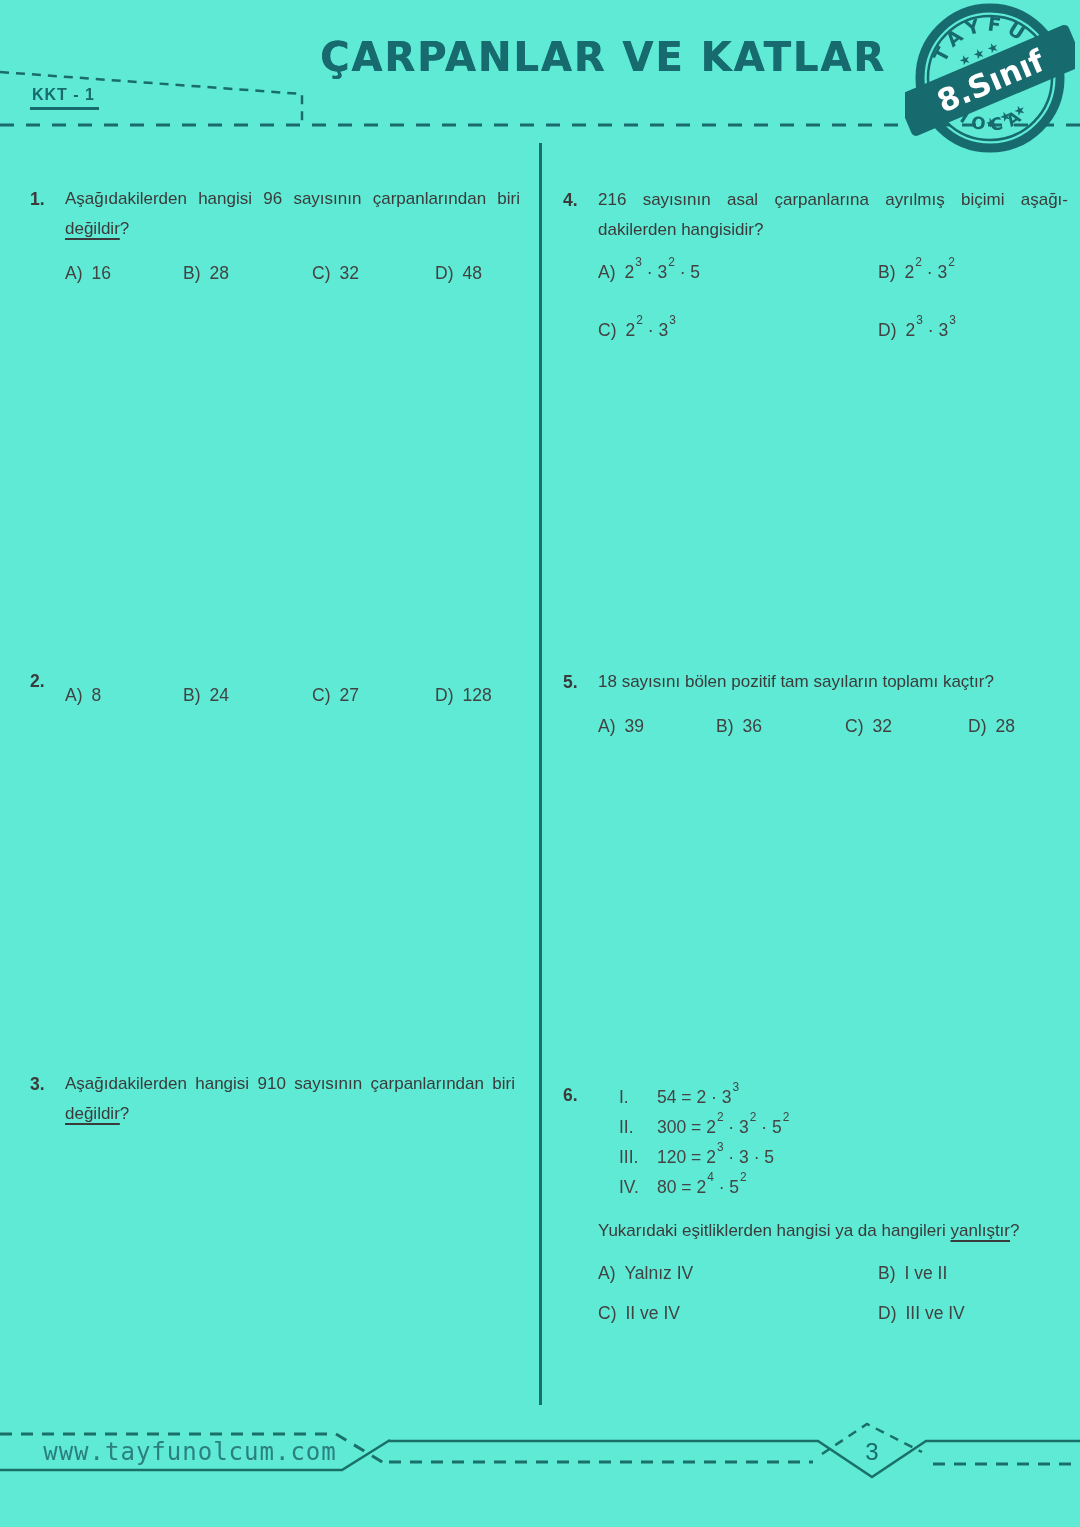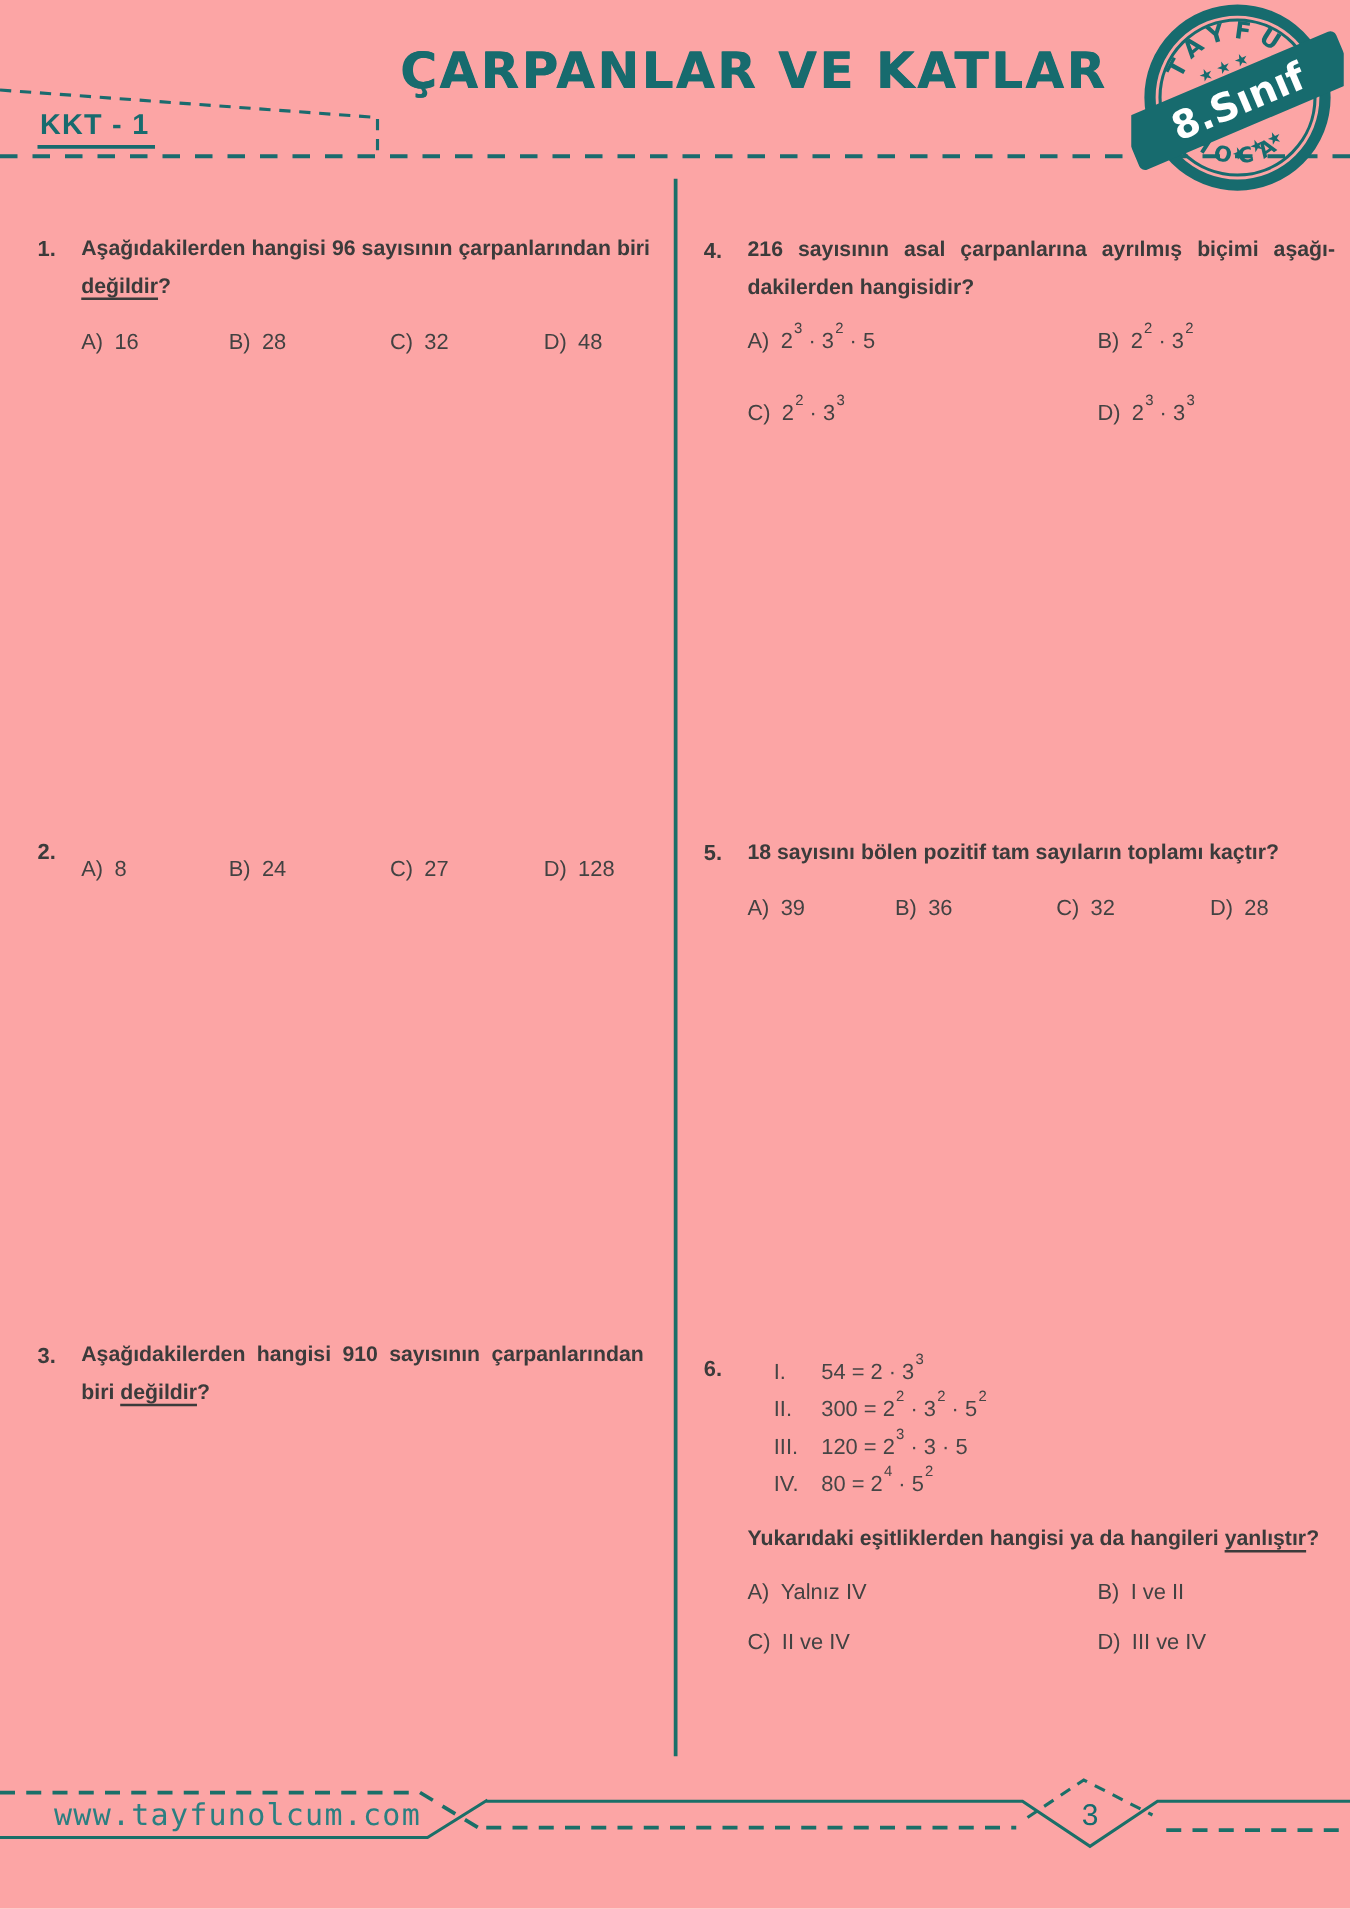--- a/index.html
+++ b/index.html
@@ -1,37 +1,37 @@
 <!DOCTYPE html>
 <html><head>
 <meta charset="utf-8">
 <style>
   html,body{margin:0;padding:0;background:#ffffff;}
   body{font-family:"Liberation Sans", sans-serif;}
-  .page{position:relative;width:1080px;height:1527px;background:#fca5a5;overflow:hidden;}
+  .page{position:relative;width:1080px;height:1527px;background:#5eead4;overflow:hidden;}
 
   
   .hdecor{position:absolute;left:0;top:0;width:1080px;height:140px;}
   .page-title{position:absolute;left:320px;top:34px;width:560px;margin:0;text-align:center;
     font-family:"DejaVu Sans", sans-serif;font-weight:700;font-size:40px;letter-spacing:2px;
     color:#176b6e;white-space:nowrap;text-shadow:0.5px 0 0 #176b6e;}
-  .test-label{position:absolute;left:30px;top:86px;font-size:23px;font-weight:700;color:#176b6e;
+  .test-label{position:absolute;left:30px;top:86px;font-size:16px;font-weight:700;color:#176b6e;
     border-bottom:3px solid #176b6e;padding:0 4px 3px 2px;letter-spacing:1px;}
   .stamp{position:absolute;left:905px;top:0;width:170px;height:160px;}
   .stamp-arc{fill:#176b6e;font-weight:700;font-family:"DejaVu Sans", sans-serif;}
   .stars{fill:#176b6e;}
 
   
   .divider{position:absolute;left:539px;top:143px;width:3px;height:1262px;background:#1a6f68;}
 
   
   .q{position:absolute;display:flex;color:#3b3b3b;}
   .qnum{flex:0 0 35px;font-weight:700;font-size:17.5px;line-height:30px;}
   .qbody{flex:0 0 auto;}
-  .qtext{margin:0 0 14px 0;font-weight:700;font-size:17px;line-height:30px;text-align:justify;color:#3b3b3b;}
+  .qtext{margin:0 0 14px 0;font-weight:400;font-size:17px;line-height:30px;text-align:justify;color:#3b3b3b;}
   .qtext.nowrap{white-space:nowrap;text-align:left;}
   .und{text-decoration:underline;text-decoration-thickness:2px;text-underline-offset:4px;}
   .opts{font-size:17.5px;color:#424242;}
   .opts4{display:grid;grid-template-columns:118px 129px 123px auto;margin-top:16px;}
   .opts2{display:grid;grid-template-columns:248px auto;row-gap:19px;gap:32px;}
   .opt{white-space:nowrap;line-height:26px;}
   .letter{display:inline-block;margin-right:9px;}
   sup{font-size:0.68em;line-height:0;position:relative;top:-0.45em;margin-left:1px;}
 
   

